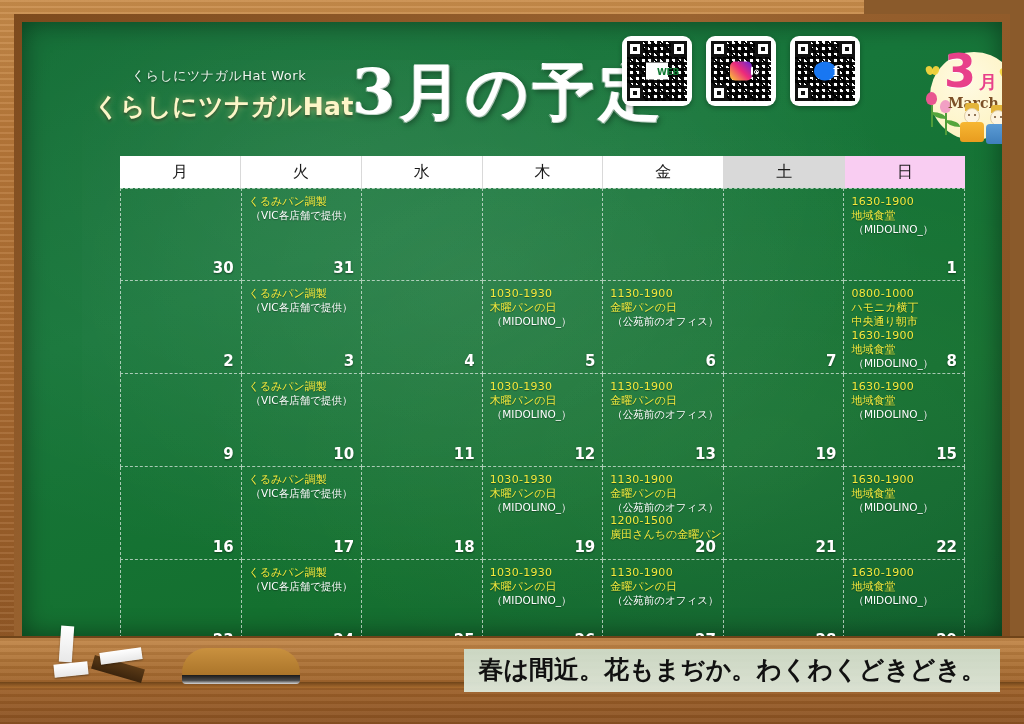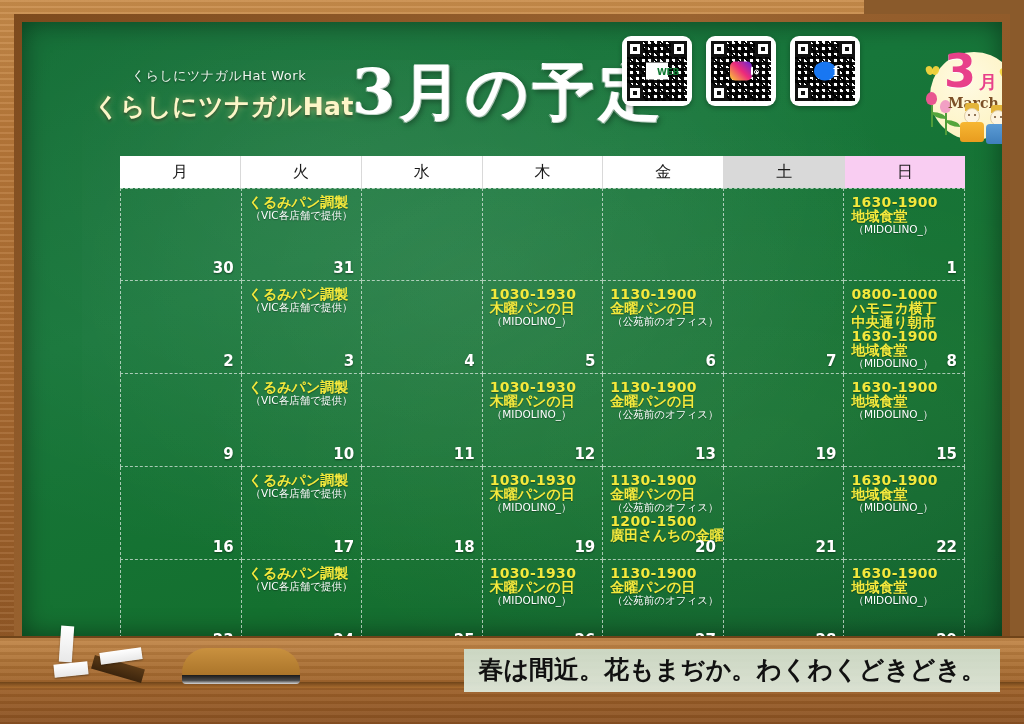--- a/index.html
+++ b/index.html
@@ -204,21 +204,21 @@
     padding: 6px 6px 0 7px;
     overflow: hidden;
   }
   .day:last-child { border-right: 1px dashed rgba(255,255,255,0.62); }
   .week:first-child .day { border-top: 1px dashed rgba(255,255,255,0.62); }
   .day:first-child { border-left: 1px dashed rgba(255,255,255,0.62); }
 
   .ev { margin-bottom: 0px; }
   .ev .time, .ev .title {
     color: #f4e93c;
-    font-size: 14px; line-height: 14px; font-weight: bold;
+    font-size: 11px; line-height: 14px; font-weight: normal;
     letter-spacing: 0px; white-space: nowrap;
     text-shadow: 0 1px 1px rgba(0,0,0,0.35);
   }
   .ev .time { font-family: "DejaVu Sans", sans-serif; letter-spacing: 0.3px; }
   .ev .note {
     color: #ffffff; font-size: 10.5px; line-height: 13px;
     white-space: nowrap; padding-left: 2px;
     text-shadow: 0 1px 1px rgba(0,0,0,0.35);
   }
   .daynum {

